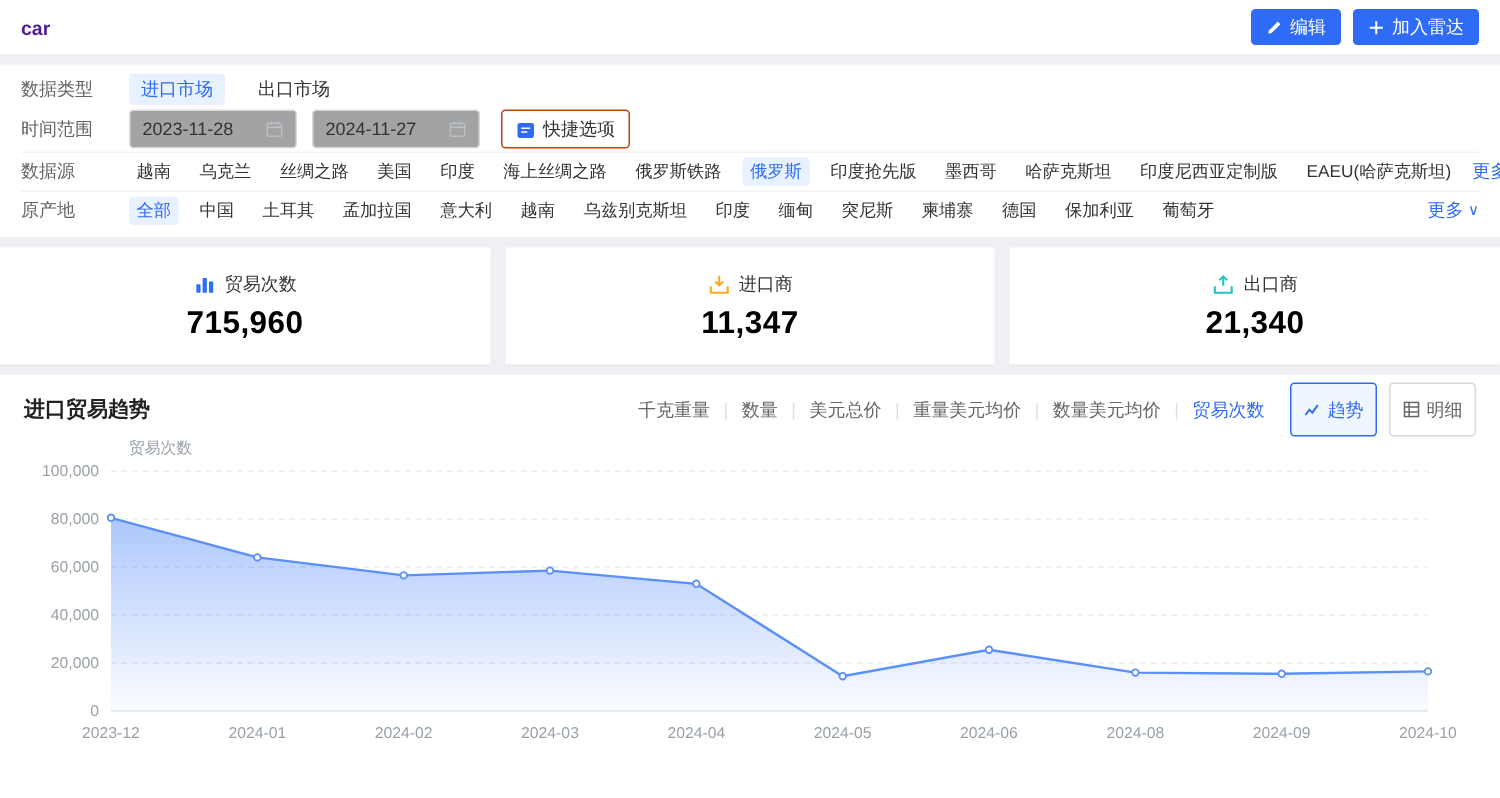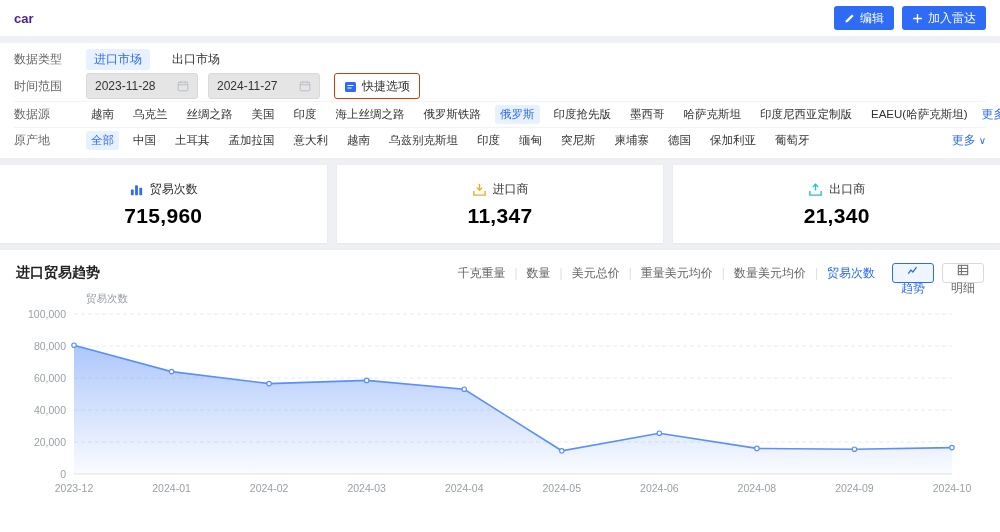--- a/index.html
+++ b/index.html
@@ -24,44 +24,44 @@
   .filter-panel { background:#fff; padding:5px 14px; }
   .frow { display:flex; align-items:center; min-height:23px; }
   .frow.time { min-height:30px; }
   .frow.wide { min-height:26px; border-top:1px solid #f2f3f5; }
   .flabel { width:72px; flex:0 0 auto; color:#666; }
   .fopt { padding:2px 8px; border-radius:3px; margin-right:14px; cursor:pointer; color:#333; white-space:nowrap; }
   .frow.wide .fopt { font-size:11.5px; padding:2px 5px; margin-right:9px; }
   .fopt.sel { background:#e8f1ff; color:#2e6bf6; }
   .fmore { margin-left:auto; flex:0 0 auto; color:#2e6bf6; cursor:pointer; display:inline-flex; align-items:center; gap:3px; }
   .fmore .chev { font-size:10px; }
-  .datebox { width:112px; height:26px; border:1px solid #d9d9d9; border-radius:3px; background:#e5e5e5;
+  .datebox { width:112px; height:26px; border:1px solid #d9d9d9; border-radius:3px; background:#a3a3a3;
     display:flex; align-items:center; justify-content:space-between; padding:0 8px; margin-right:10px; cursor:pointer; }
   .quickbtn { height:26px; border:1px solid #c2410c; background:#fff; border-radius:3px; display:inline-flex;
     align-items:center; gap:5px; padding:0 9px; margin-left:4px; color:#333; cursor:pointer; font-size:12px;
     font-family:"Liberation Sans","DejaVu Sans",sans-serif; }
 
   
   .stats-row { display:flex; gap:10px; }
   .stat-card { flex:1; height:78px; background:#fff; display:flex; flex-direction:column; align-items:center;
     justify-content:center; gap:6px; box-shadow:0 1px 2px rgba(0,0,0,0.04); }
   .stat-top { display:flex; align-items:center; gap:6px; color:#333; }
   .stat-value { font-size:21px; font-weight:700; color:#000; letter-spacing:0.3px; }
 
   
   .trend-panel { flex:1; background:#fff; padding:10px 16px 0; display:flex; flex-direction:column; }
   .trend-header { display:flex; align-items:center; height:26px; }
   .trend-title { font-size:14px; font-weight:700; color:#222; }
   .trend-tools { margin-left:auto; display:flex; align-items:center; }
   .mtab { padding:0 9px; color:#666; cursor:pointer; white-space:nowrap; }
   .mtab.sel { color:#2e6bf6; }
   .mdiv { color:#e0e0e0; }
-  .vbtn { height:20px; border:1px solid #d9d9d9; background:#fff; border-radius:3px; display:inline-flex;
+  .vbtn { height:36px; border:1px solid #d9d9d9; background:#fff; border-radius:3px; display:inline-flex;
     align-items:center; gap:4px; padding:0 8px; color:#666; margin-left:8px; cursor:pointer; font-size:12px;
-    font-family:"Liberation Sans","DejaVu Sans",sans-serif;flex-direction:column; }
+    font-family:"Liberation Sans","DejaVu Sans",sans-serif; }
   .vbtn.sel { border-color:#2e6bf6; color:#2e6bf6; background:#f0f6ff; }
   #trend-svg { width:100%; height:222px; margin-top:4px; }
   #trend-svg text { font-family:"Liberation Sans","DejaVu Sans",sans-serif; font-size:10.5px; fill:#9aa0a8; }
 </style>
 </head>
 <body>
 
 <div class="topbar">
   <span class="page-title">car</span>
   <div class="topbar-actions" id="topbar-actions">

